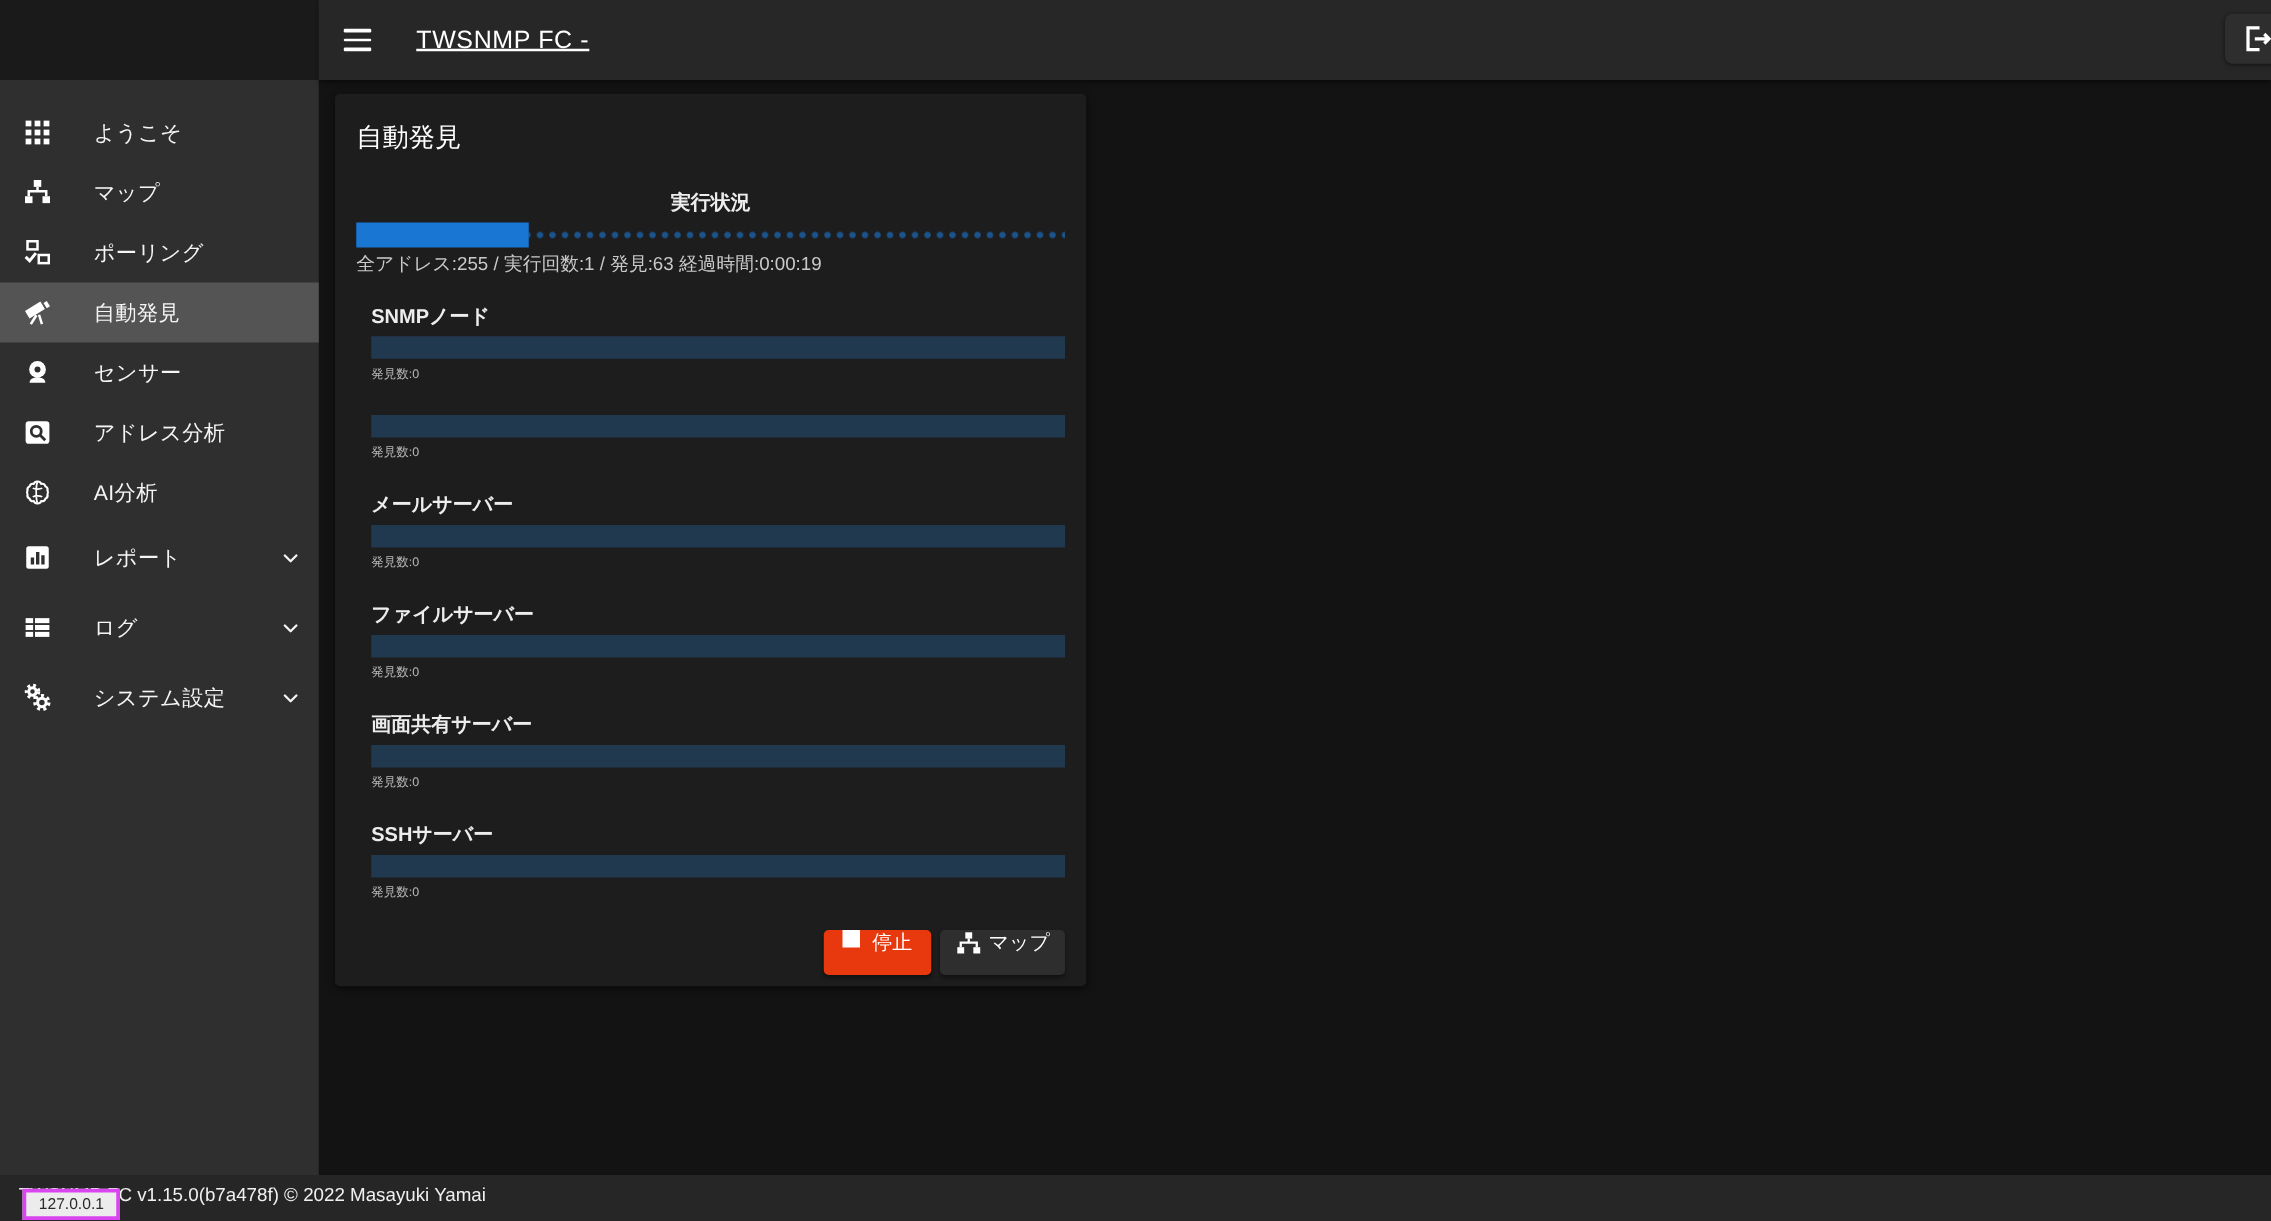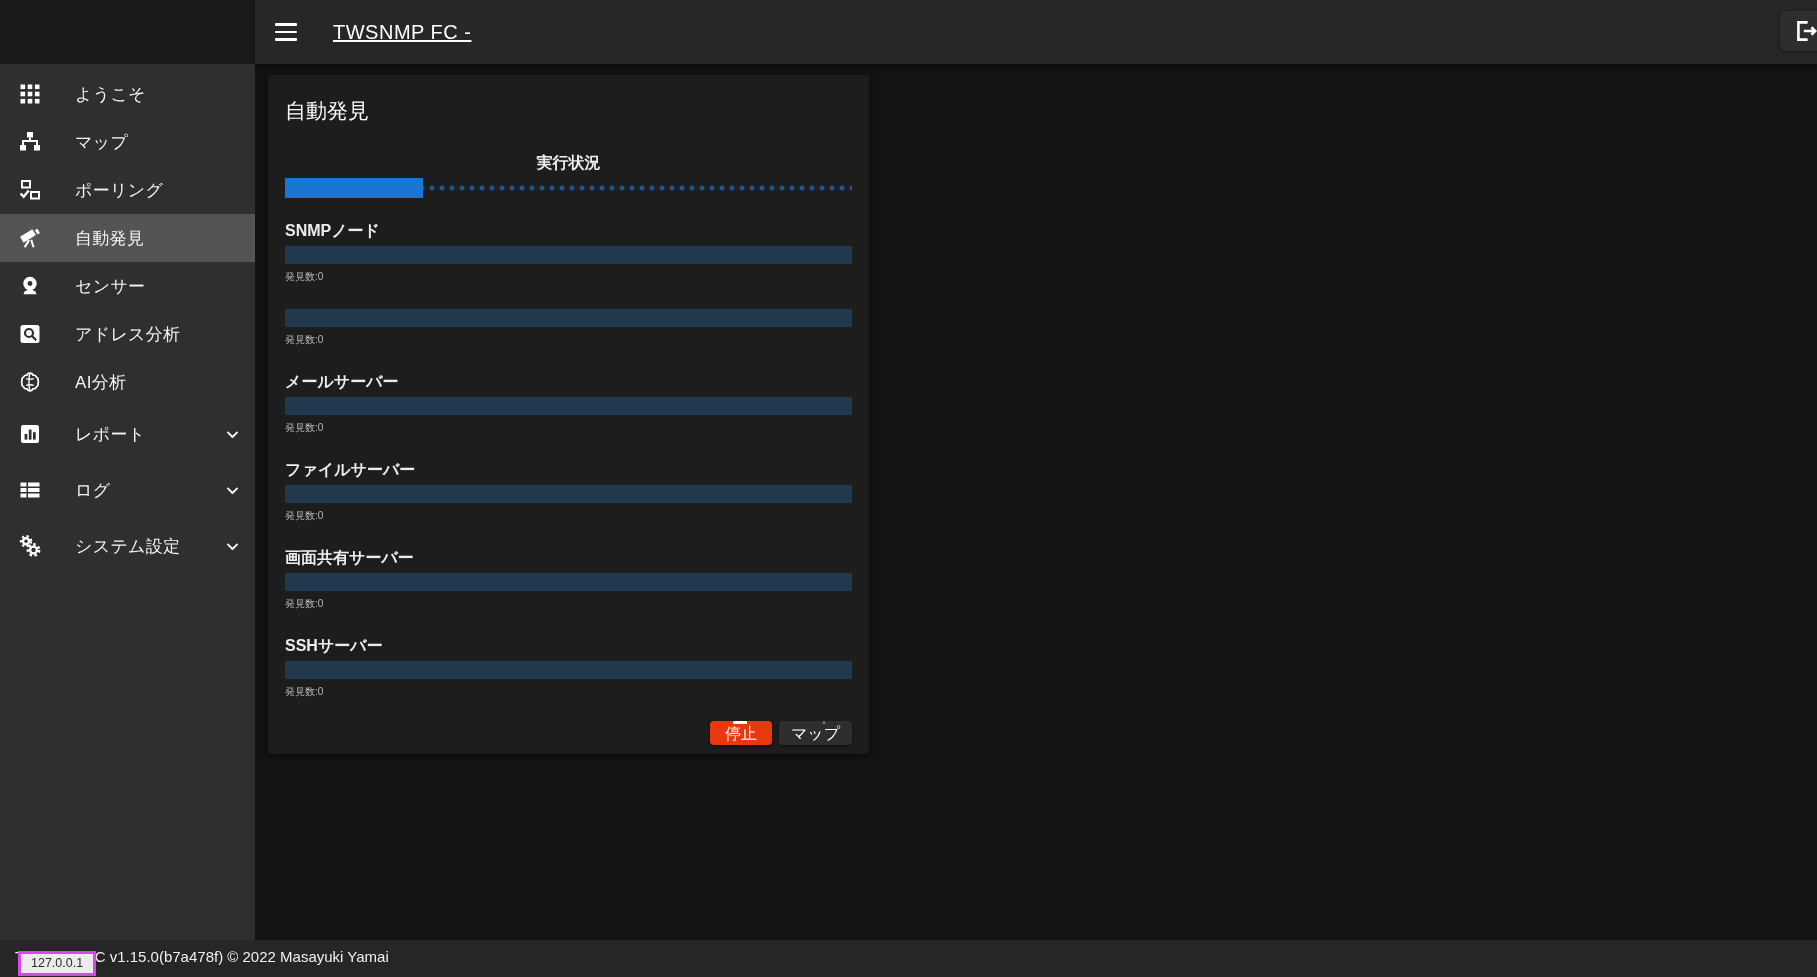--- a/index.html
+++ b/index.html
@@ -7,21 +7,21 @@
     width:1817px;height:977px;position:relative;overflow:hidden;
     background:#131313;
     font-family:"Liberation Sans","DejaVu Sans",sans-serif;
     -webkit-font-smoothing:antialiased;
   }
   svg{display:block;}
 
   
   .sidebar{position:absolute;left:0;top:0;bottom:37px;width:255px;background:#2f2f2f;z-index:2;}
   .sidebar-header{height:64px;background:#1a1a1a;}
-  .nav{padding-top:6px;}
+  .nav{padding-top:18px;}
   .nav-item{display:flex;align-items:center;height:48px;padding:0 14px 0 18px;color:#f5f5f5;cursor:pointer;}
   .nav-item.tall{height:56px;}
   .nav-item.active{background:#545454;}
   .nav-icon{width:24px;height:24px;flex:0 0 24px;color:#ffffff;}
   .nav-label{margin-left:33px;font-size:17px;letter-spacing:.3px;white-space:nowrap;}
   .nav-spacer{flex:1;}
   .chev{width:17px;height:17px;color:#ffffff;opacity:.95;}
 
   
   .topbar{position:absolute;left:255px;right:0;top:0;height:64px;background:#272727;z-index:3;
@@ -39,28 +39,28 @@
         background:#1d1d1d;border-radius:4px;box-shadow:0 2px 6px rgba(0,0,0,.5);}
   .card-title{padding-top:23px;font-size:21px;line-height:25px;color:#fff;}
   .run-label{margin-top:30px;font-size:16px;line-height:19px;font-weight:700;color:#ededed;text-align:center;}
   .runbar{margin-top:6px;height:20px;position:relative;background:transparent;}
   .runbar-fill{position:absolute;left:0;top:0;bottom:0;background:#1976d2;}
   .runbar-buffer{position:absolute;top:0;bottom:0;right:0;
       background-image:radial-gradient(circle,rgba(25,118,210,.62) 2.2px,rgba(0,0,0,0) 2.9px);
       background-size:10px 20px;background-repeat:repeat-x;background-position:4px center;}
   .run-stats{margin-top:5px;font-size:15px;line-height:18px;color:#c9c9c9;}
 
-  .section{margin-top:23px;}
+  .section{margin-top:23px;margin-left:12px;}
   .section-label{font-size:16px;line-height:19px;font-weight:700;color:#ededed;}
   .section-bar{margin-top:6px;height:18px;background:#20394f;}
   .section-count{margin-top:4px;font-size:10px;line-height:18px;color:#b8b8b8;}
 
   .actions{margin-top:20px;padding-bottom:9px;display:flex;justify-content:flex-end;gap:7px;}
-  .btn{height:24px;border-radius:4px;display:flex;align-items:flex-end;font-size:16px;color:#fff;cursor:pointer;
-       box-shadow:0 2px 3px rgba(0,0,0,.4);flex-direction:column;}
+  .btn{height:36px;border-radius:4px;display:flex;align-items:flex-start;font-size:16px;color:#fff;cursor:pointer;
+       box-shadow:0 2px 3px rgba(0,0,0,.4);}
   .btn-stop{background:#e8380d;padding:0 15px;}
   .stop-square{width:14px;height:14px;background:#fff;margin-right:10px;}
   .btn-map{background:#2e2e2e;padding:0 12px;}
   .btn-map svg{width:22px;height:22px;color:#fff;margin-right:5px;}
 
   
   .footer{position:absolute;left:0;right:0;bottom:0;height:37px;background:#262626;z-index:4;}
   .footer-text{position:absolute;left:15px;top:8px;font-size:15px;color:#f0f0f0;white-space:nowrap;}
   .status-tooltip{position:absolute;left:18px;bottom:1px;background:#ececec;border:3px solid #d946ef;
                   color:#2b2b2b;font-size:12.5px;padding:2px 10px 3px;z-index:5;}
@@ -276,20 +276,21 @@
 
 <main class="main">
   <section class="card">
     <div class="card-title">自動発見</div>
 
     <div class="run-label">実行状況</div>
     <div class="runbar">
       <div class="runbar-fill" style="width: 24.3%;"></div>
       <div class="runbar-buffer" style="left: 24.3%;"></div>
     </div>
+    <div class="run-stats">全アドレス:255 / 実行回数:1 / 発見:63 経過時間:0:00:19</div>
 
       <div class="section">
         <div class="section-label">SNMPノード</div>
         <div class="section-bar"></div>
         <div class="section-count">発見数:0</div>
       </div>
 
       <div class="section">
         <div class="section-bar"></div>
         <div class="section-count">発見数:0</div>

